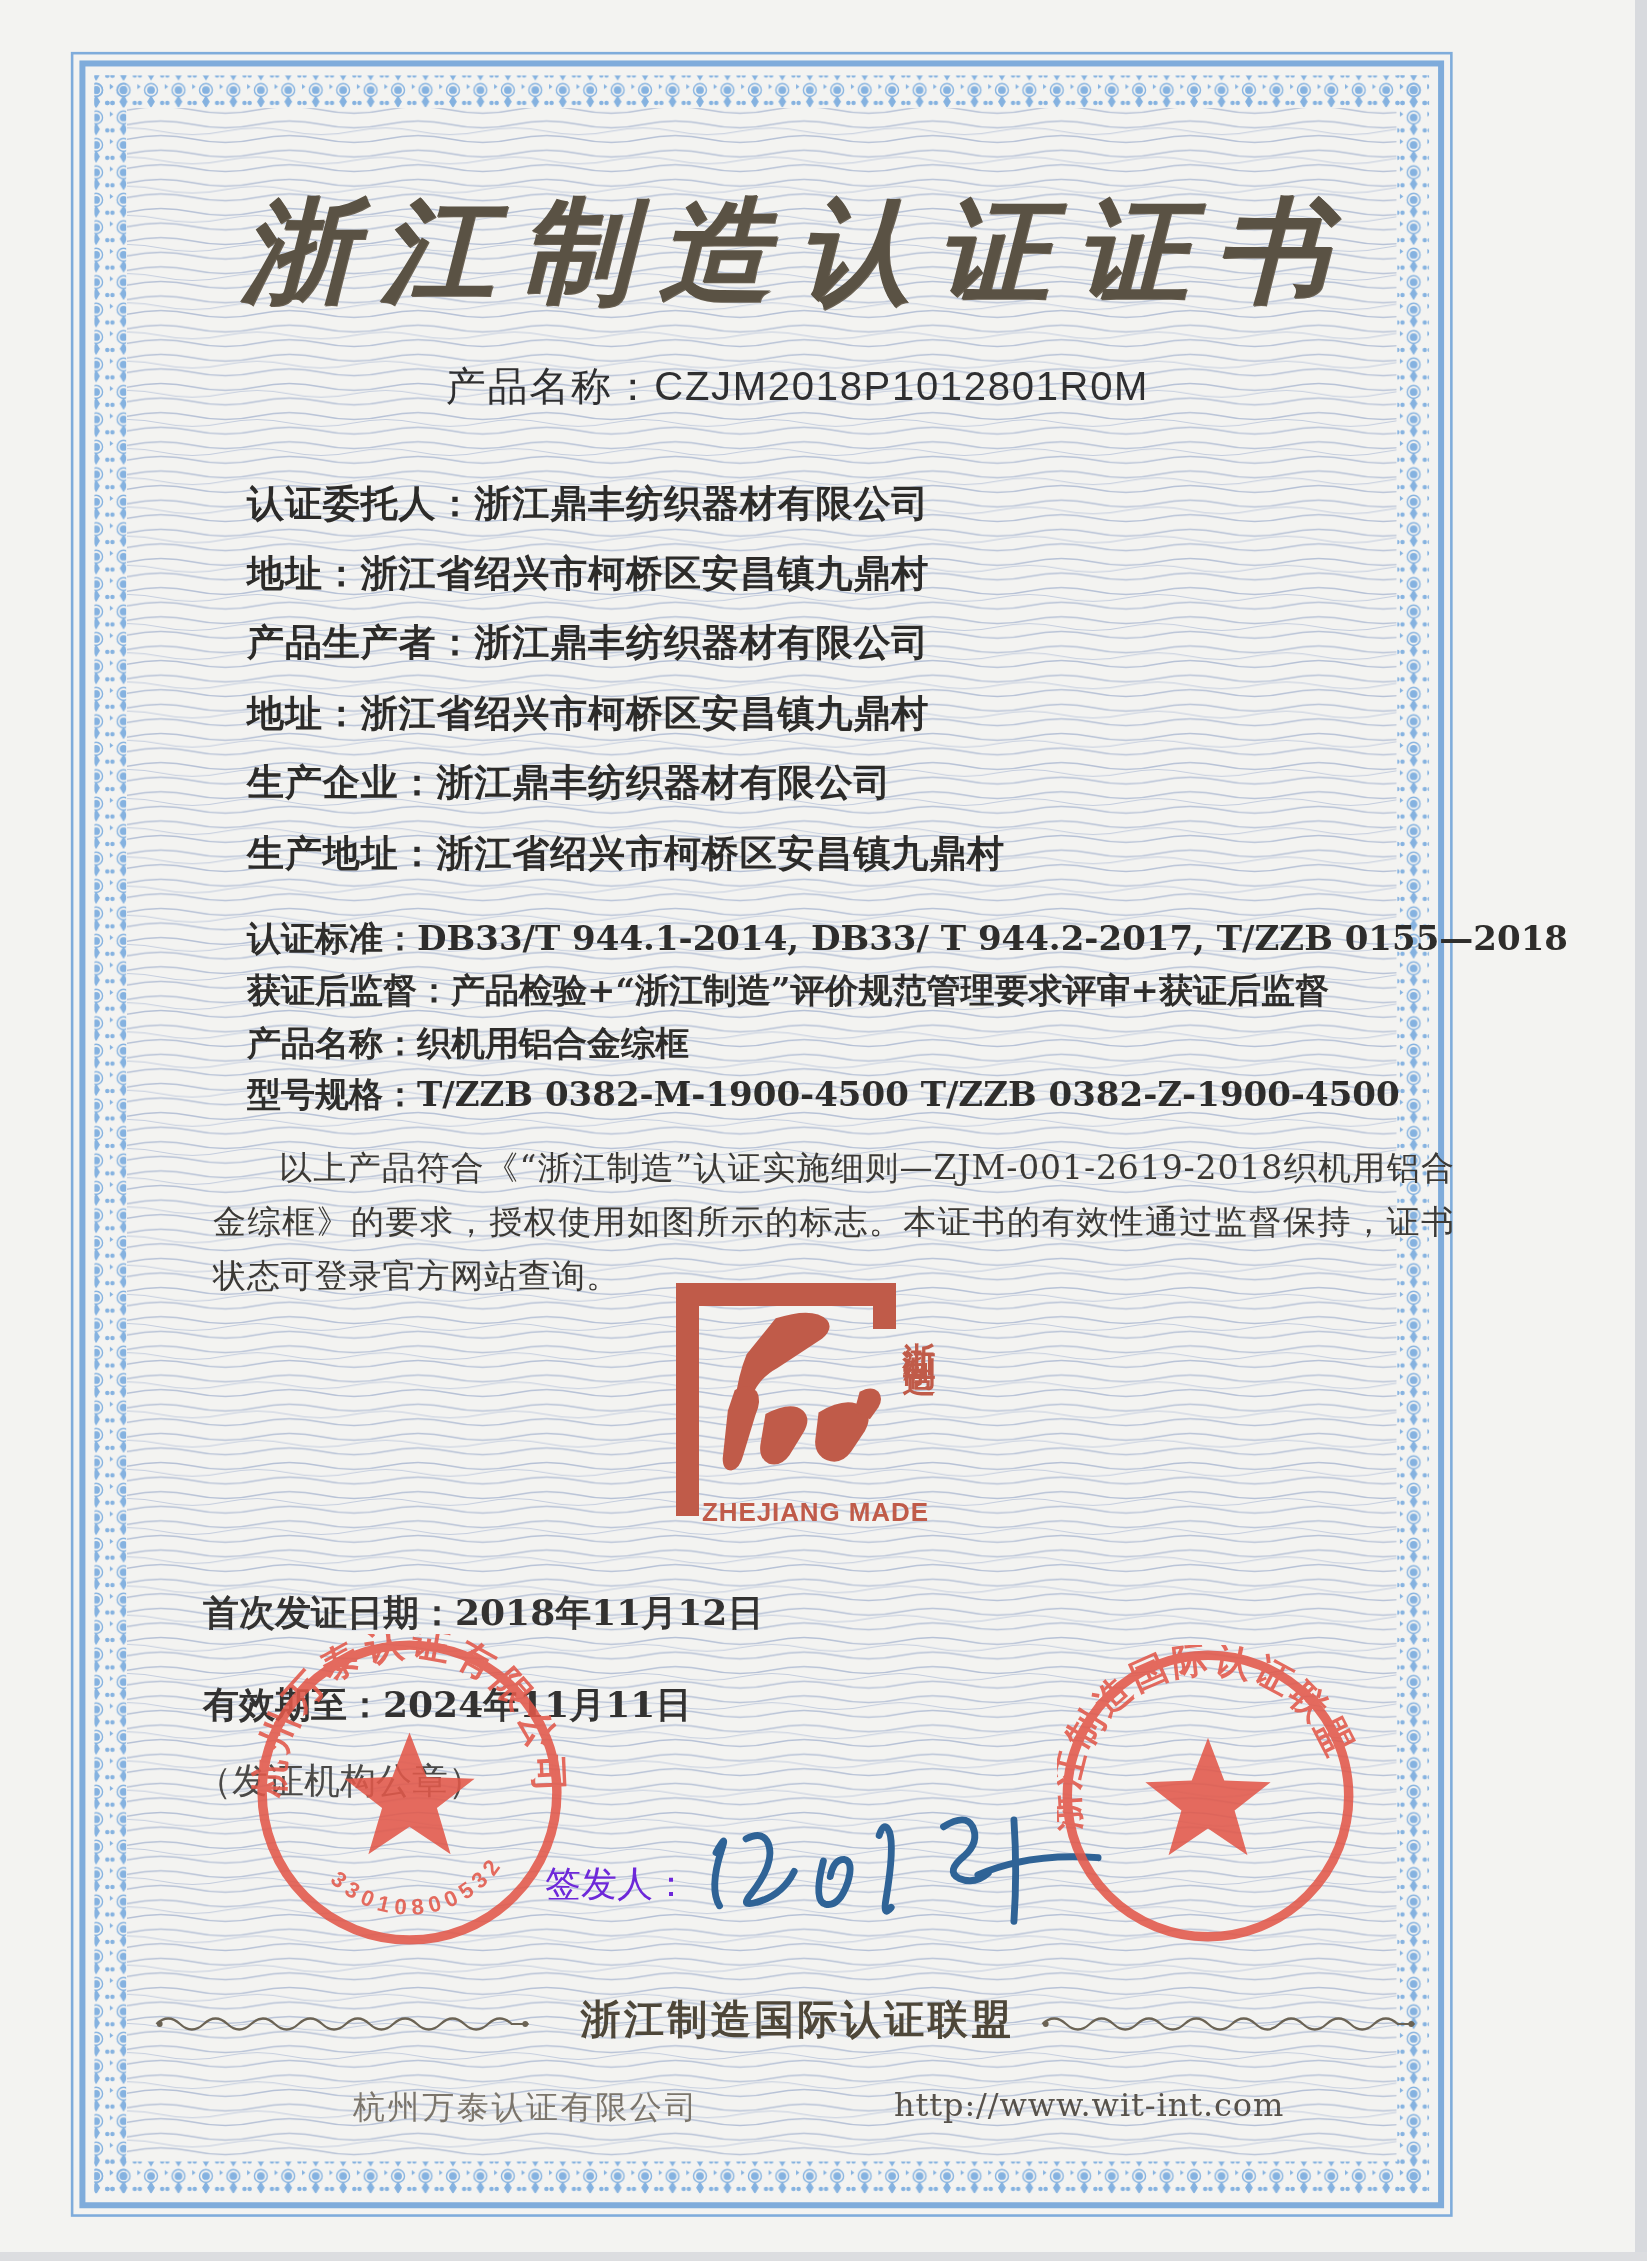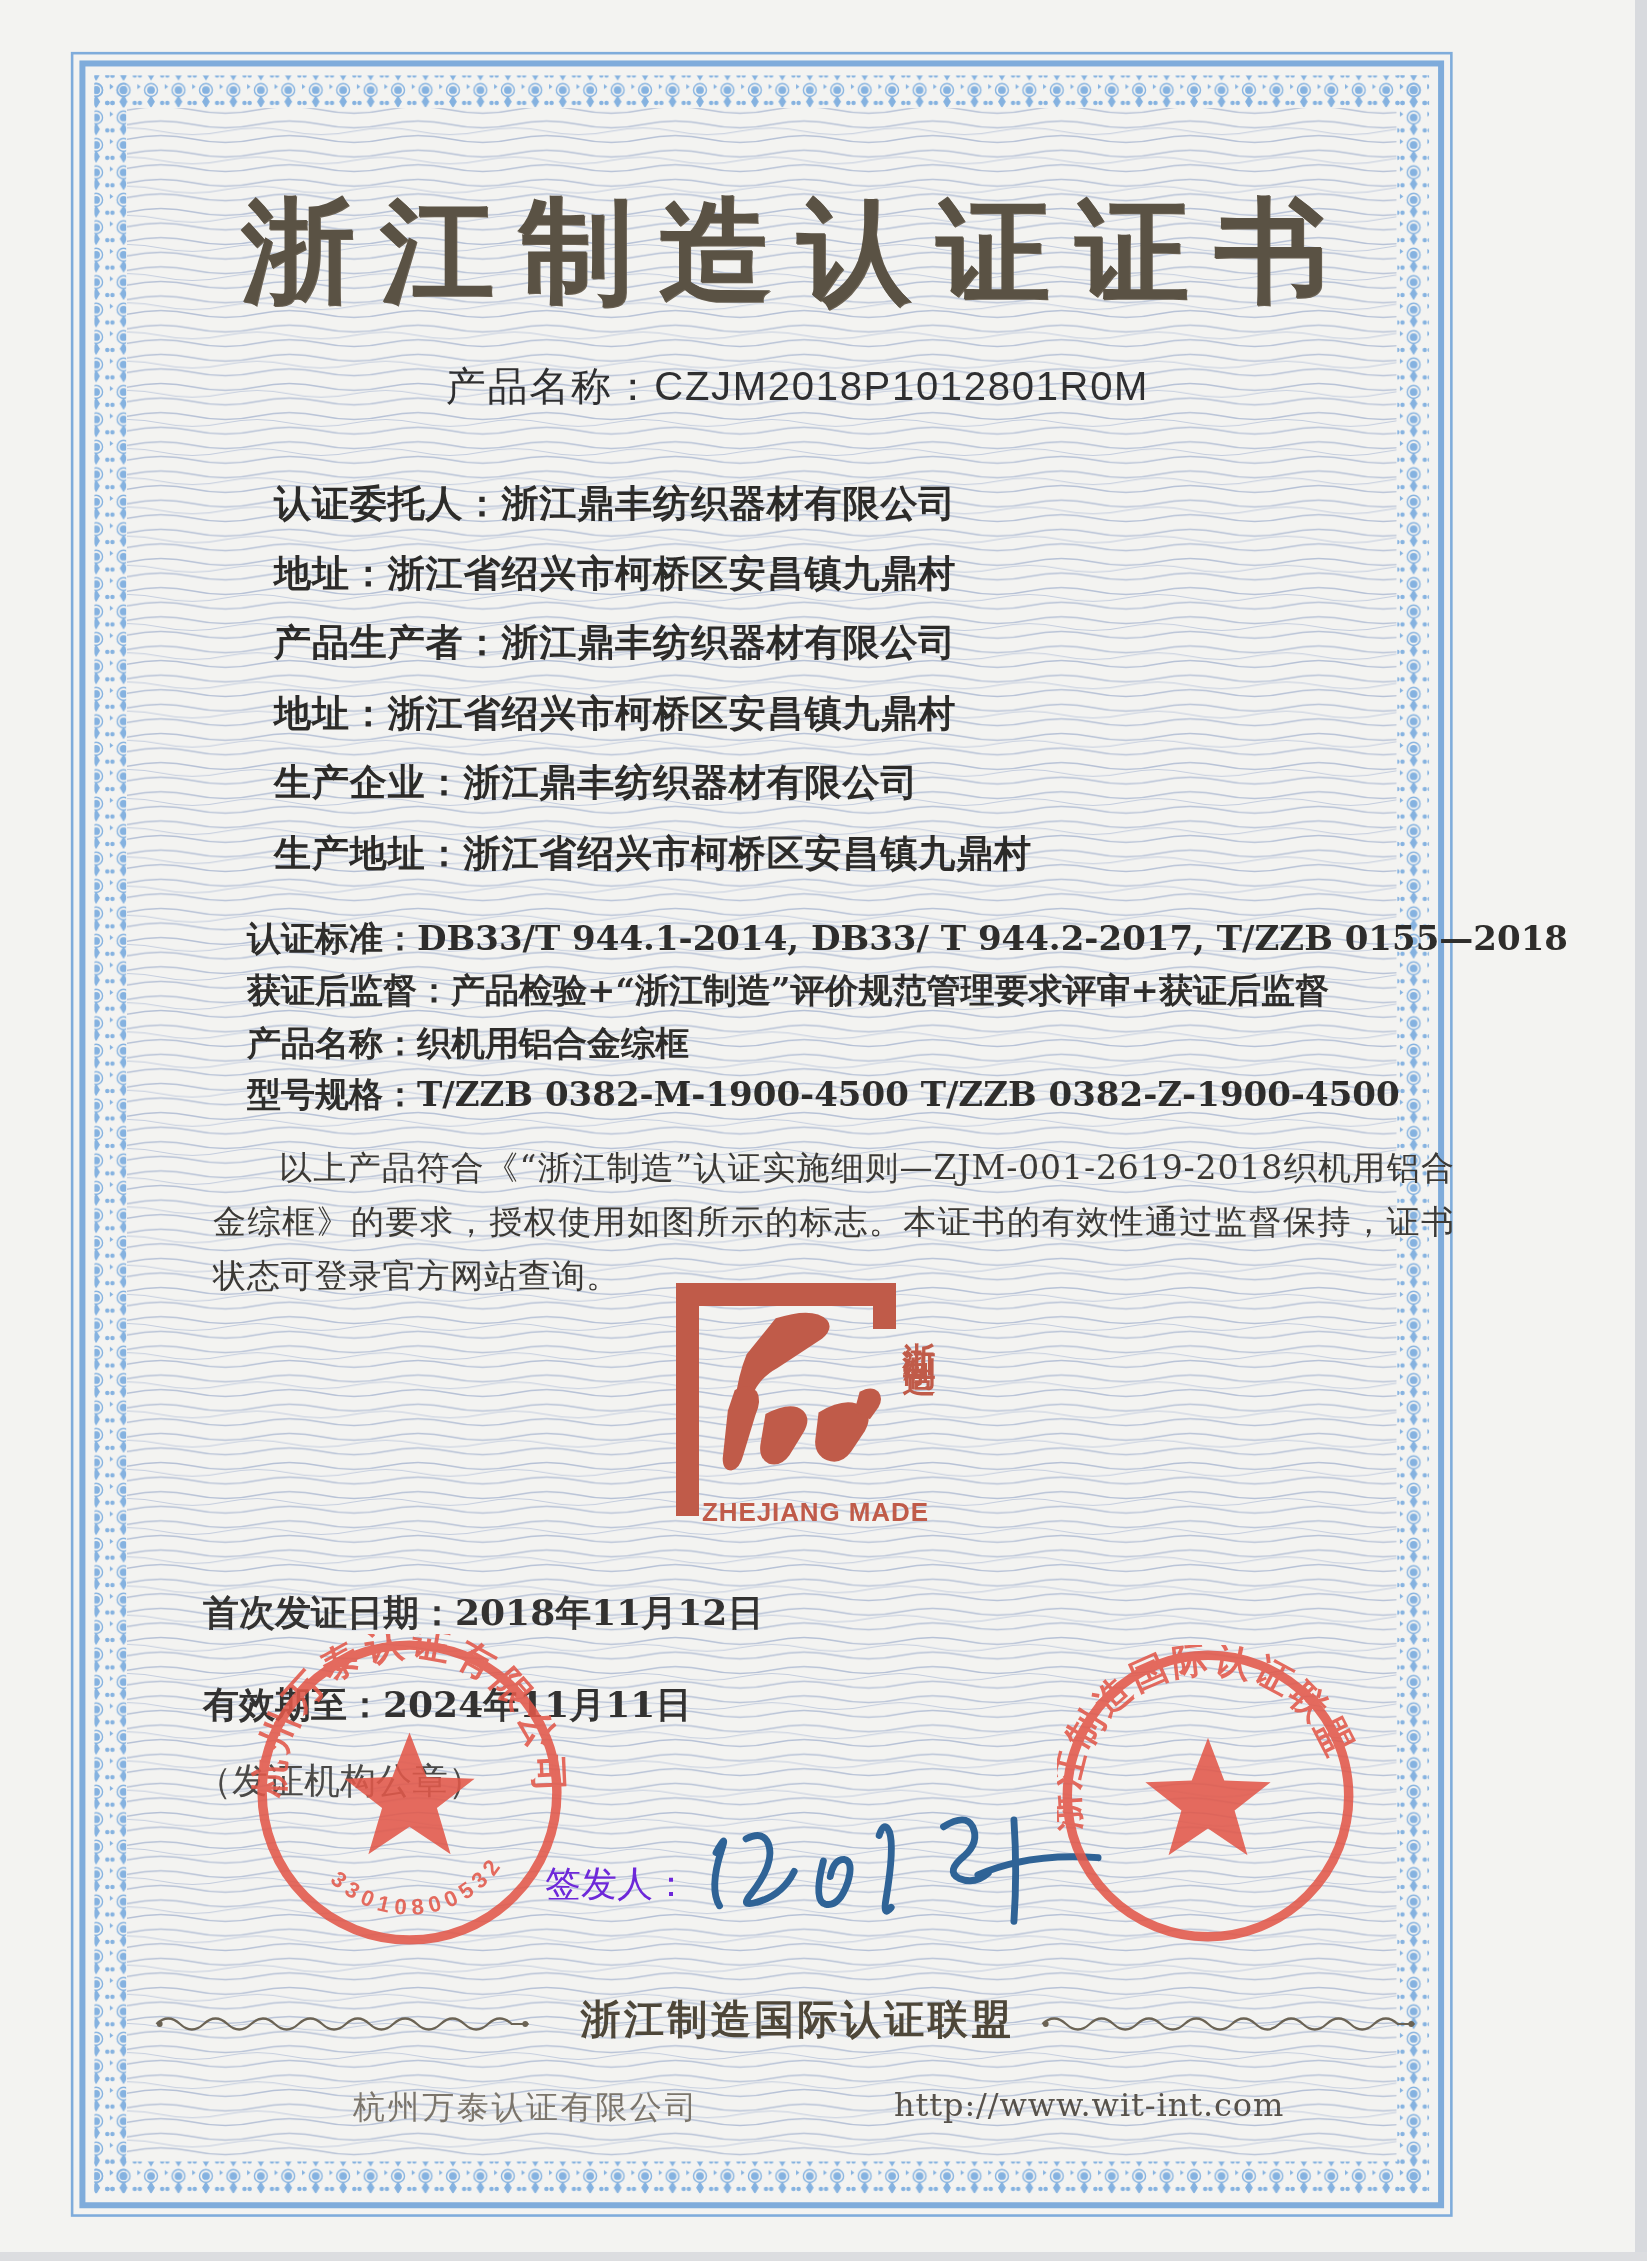--- a/index.html
+++ b/index.html
@@ -18,33 +18,33 @@
   }
   .paper-edge-bottom{
     position:absolute;left:0;bottom:0;width:100%;height:8.6px;
     background:#dcdde0;
   }
   svg.bg{position:absolute;left:0;top:0;}
   .abs{position:absolute;}
 
   .title{
     left:137px;top:176px;width:1321px;text-align:center;
-    font-size:113px;font-weight:bold;
+    font-size:113px;font-weight:bold;font-style:italic;
     letter-spacing:26px;color:#5a5244;white-space:nowrap;
     text-shadow:0.9px 0.9px 0 #6b6254;
   }
   .certno{
     left:137px;top:359px;width:1321px;text-align:center;
     font-size:40px;color:#2f2f30;white-space:nowrap;
     font-family:"Liberation Sans","DejaVu Sans",sans-serif;
     letter-spacing:1.7px;
   }
   .fieldline{
     left:247px;width:1132px;font-size:37px;color:#2c2b29;
-    font-weight:600;white-space:nowrap;letter-spacing:0.9px;margin-left:27px;
+    font-weight:600;white-space:nowrap;letter-spacing:0.9px;
   }
   .specline{
     left:247px;width:1167px;font-size:34px;color:#2e2d2b;
     font-weight:600;white-space:nowrap;
   }
   .statement{
     left:213px;top:1141px;width:1242px;
     font-size:33px;line-height:54px;color:#3b3935;
     text-align:justify;text-indent:2em;letter-spacing:0.9px;
   }

